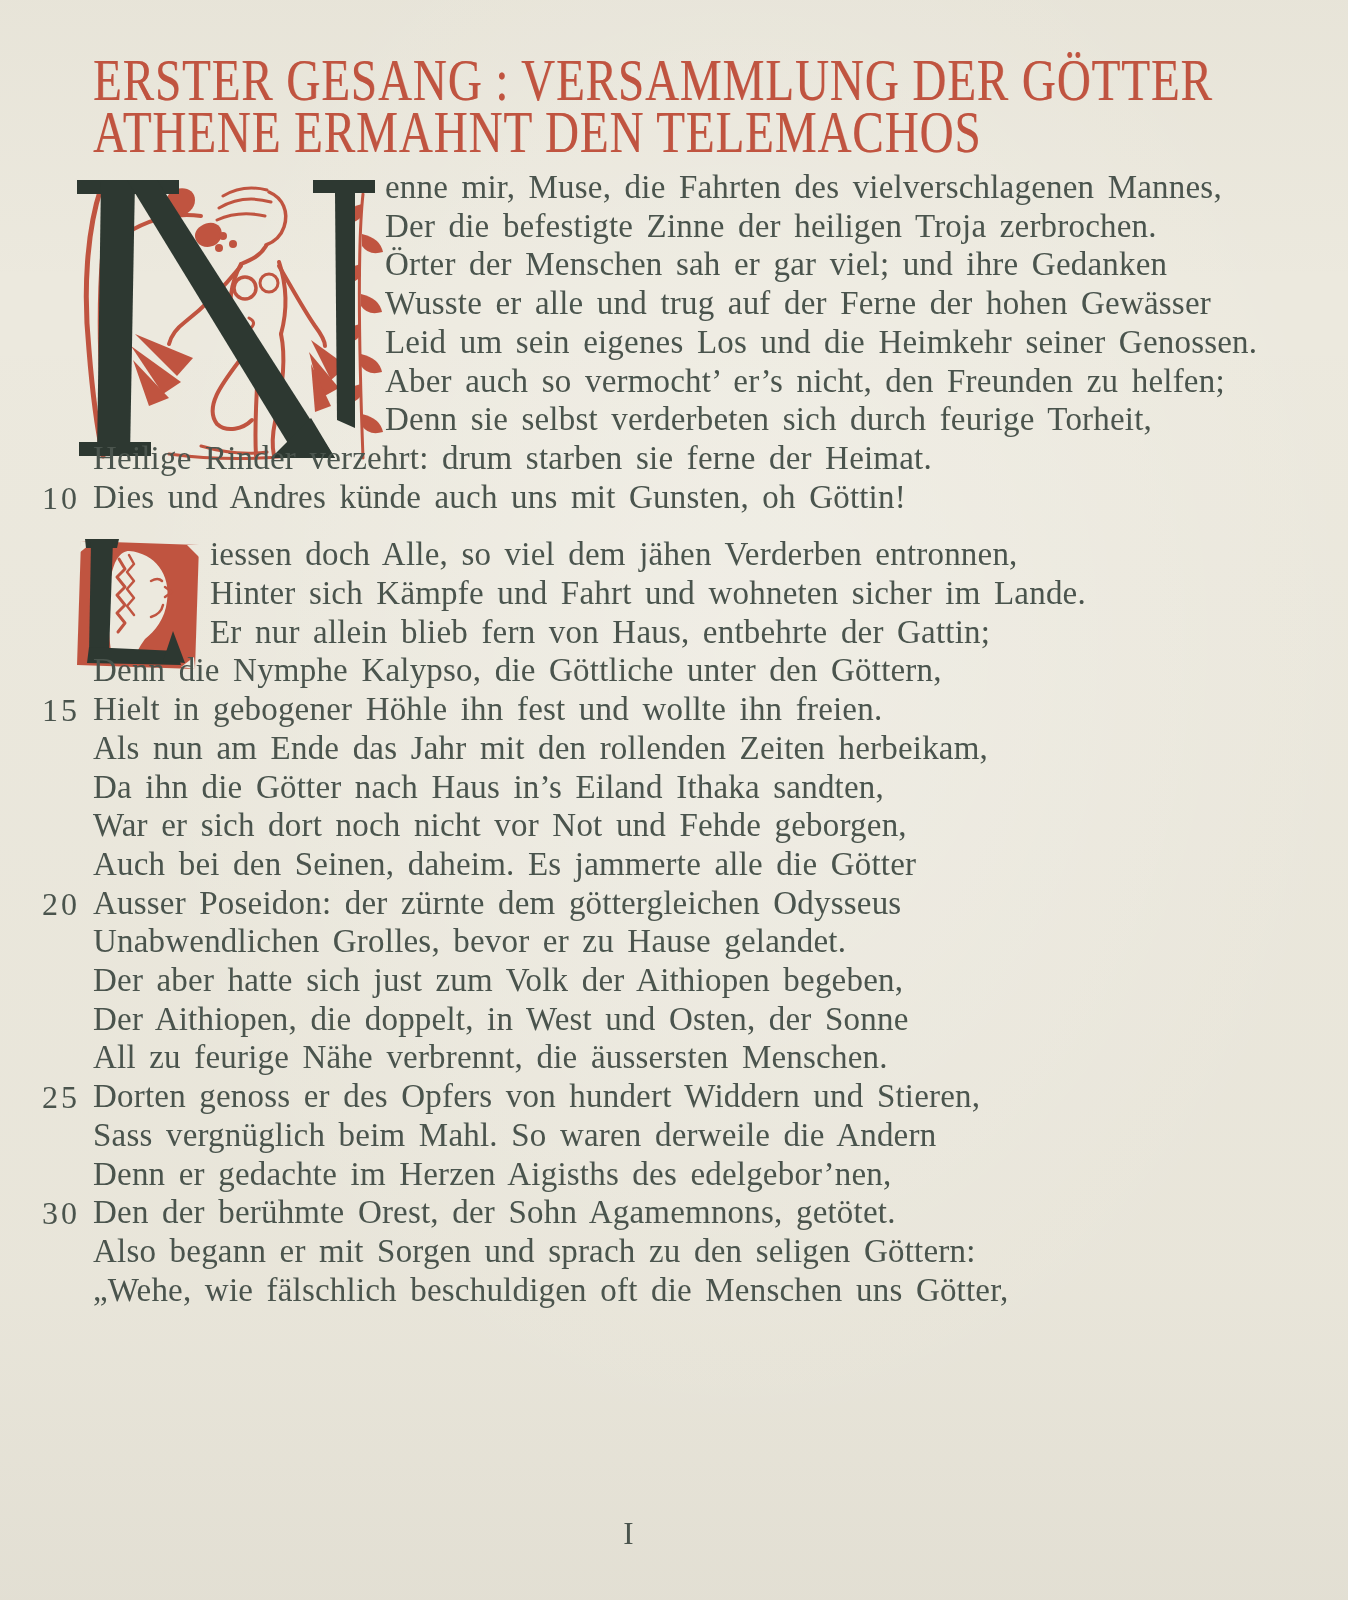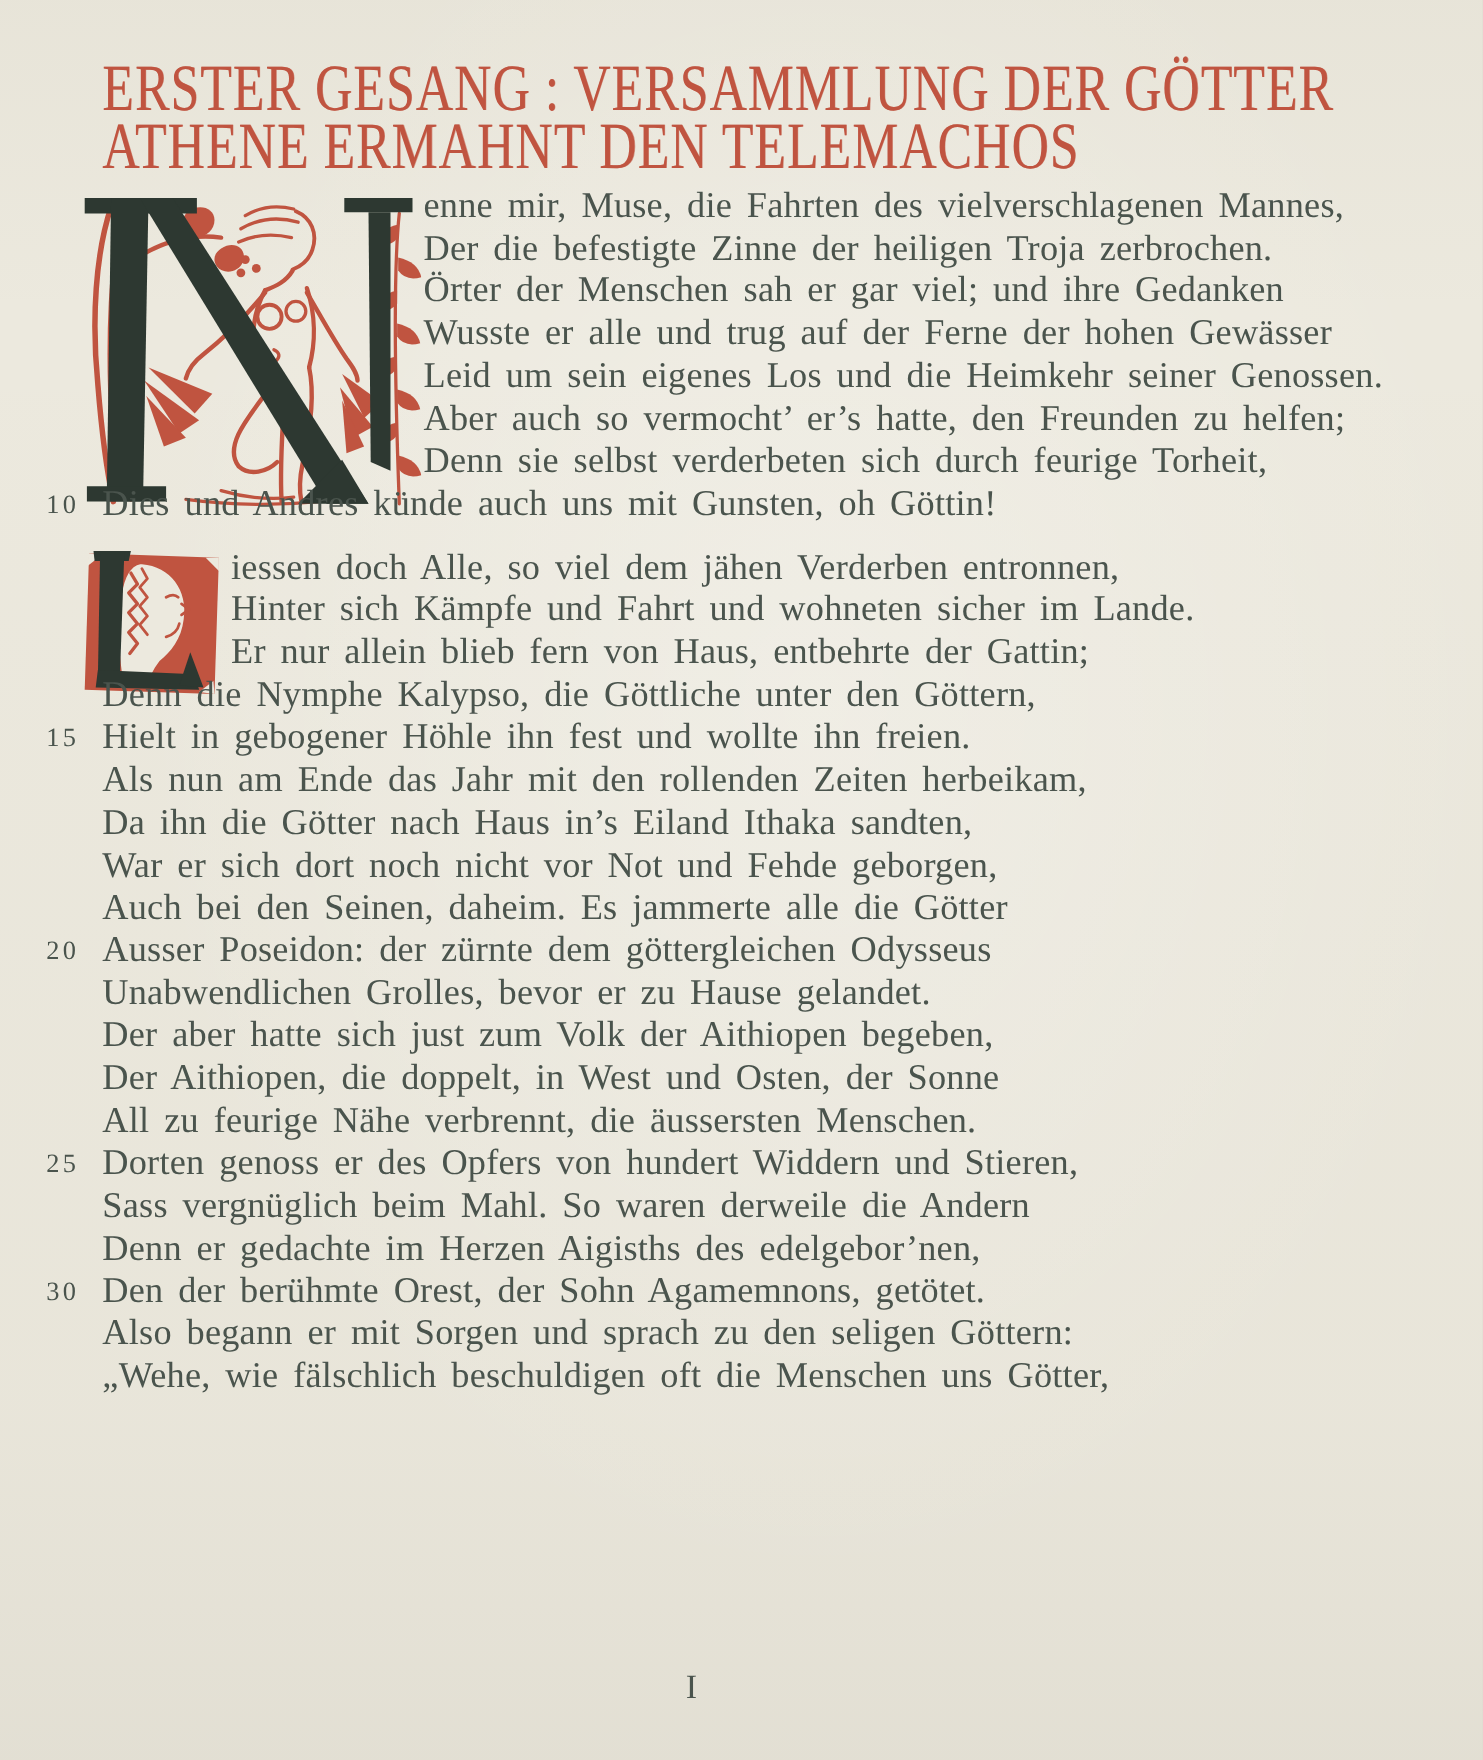--- a/index.html
+++ b/index.html
@@ -45,21 +45,21 @@
   .paper-fl{fill:var(--paper);stroke:none;}
   .verse-line{
     position:relative;
     font-size:33px;line-height:38.7px;
     color:var(--ink);
     white-space:nowrap;
     word-spacing:5px;letter-spacing:0.2px;
   }
   .line-no{
     position:absolute;left:-51px;top:1px;
-    font-size:24px;letter-spacing:3px;color:var(--ink);
+    font-size:32px;letter-spacing:3px;color:var(--ink);
   }
   .page-number{
     position:absolute;top:1516px;left:0;width:1258px;
     text-align:center;
     font-size:31px;letter-spacing:1px;color:var(--ink);
   }
 </style>
 </head>
 <body>
 
@@ -138,22 +138,23 @@
           <polygon class="dark-fl" points="240,10 302,10 302,23 240,23"></polygon>
           <polygon class="dark-fl" points="262,23 282,23 282,258 264,250"></polygon>
         </svg>
       </div>
 
     <div class="verse-line"><span class="line-no"></span><span class="line-text">enne mir, Muse, die Fahrten des vielverschlagenen Mannes,</span></div>
         <div class="verse-line"><span class="line-no"></span><span class="line-text">Der die befestigte Zinne der heiligen Troja zerbrochen.</span></div>
         <div class="verse-line"><span class="line-no"></span><span class="line-text">Örter der Menschen sah er gar viel; und ihre Gedanken</span></div>
         <div class="verse-line"><span class="line-no"></span><span class="line-text">Wusste er alle und trug auf der Ferne der hohen Gewässer</span></div>
         <div class="verse-line"><span class="line-no"></span><span class="line-text">Leid um sein eigenes Los und die Heimkehr seiner Genossen.</span></div>
-        <div class="verse-line"><span class="line-no"></span><span class="line-text">Aber auch so vermocht’ er’s hatte, den Freunden zu helfen;</span></div>
+        <div class="verse-line"><span class="line-no"></span><span class="line-text">Aber auch so vermocht’ er’s nicht, den Freunden zu helfen;</span></div>
         <div class="verse-line"><span class="line-no"></span><span class="line-text">Denn sie selbst verderbeten sich durch feurige Torheit,</span></div>
+        <div class="verse-line"><span class="line-no"></span><span class="line-text">Heilige Rinder verzehrt: drum starben sie ferne der Heimat.</span></div>
         <div class="verse-line"><span class="line-no">10</span><span class="line-text">Dies und Andres künde auch uns mit Gunsten, oh Göttin!</span></div>
       </div>
 
     <div class="stanza">
       <div class="initial-float l" aria-label="L">
         <svg class="l-art" viewBox="0 0 132 138">
 
           <path class="red-fl" d="M8,6 L126,10 L122,134 L4,130 Z"></path>
           <path class="paper-fl" d="M8,6 L20,7 L6,18 Z"></path>
           <path class="paper-fl" d="M126,10 L126,22 L114,10 Z"></path>

